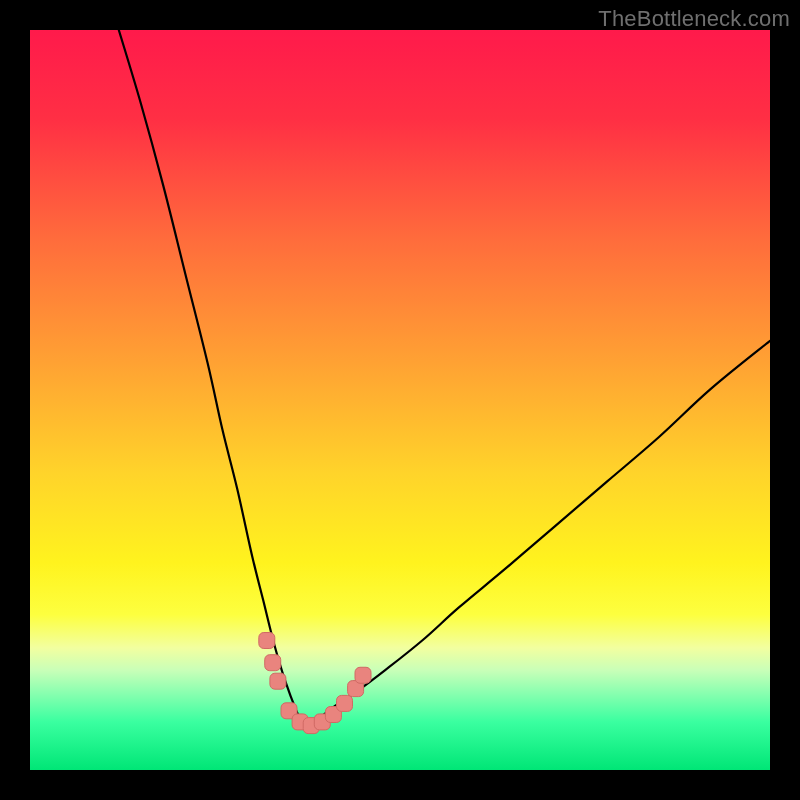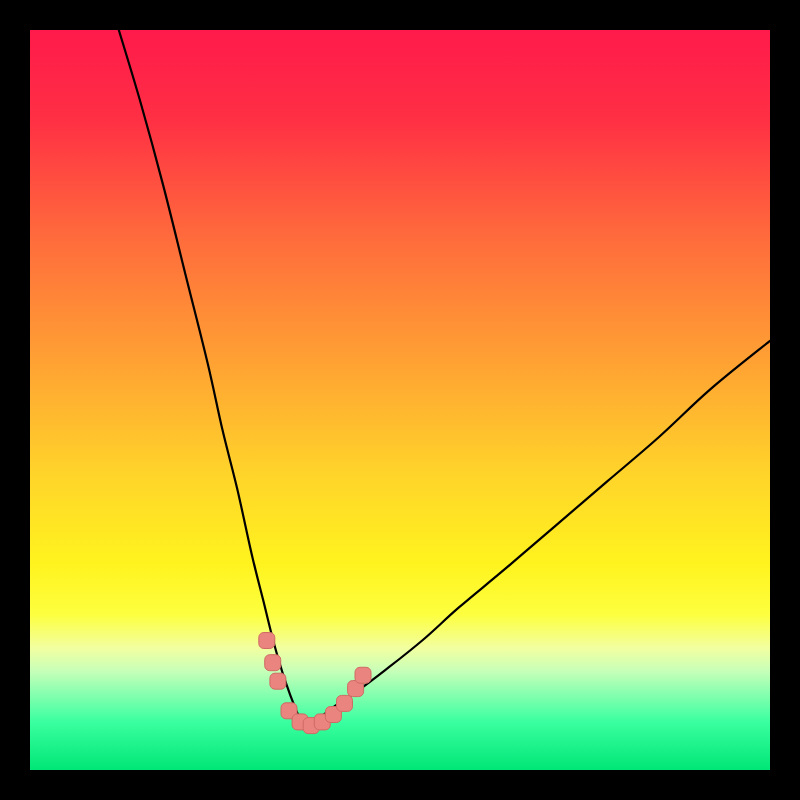--- a/index.html
+++ b/index.html
@@ -91,13 +91,14 @@
           <rect x="284.30" y="683.90" width="16" height="16" rx="5" ry="5" fill="#e9847e" stroke="#d06a64" stroke-width="1"></rect>
           <rect x="295.40" y="676.50" width="16" height="16" rx="5" ry="5" fill="#e9847e" stroke="#d06a64" stroke-width="1"></rect>
           <rect x="306.50" y="665.40" width="16" height="16" rx="5" ry="5" fill="#e9847e" stroke="#d06a64" stroke-width="1"></rect>
           <rect x="317.60" y="650.60" width="16" height="16" rx="5" ry="5" fill="#e9847e" stroke="#d06a64" stroke-width="1"></rect>
           <rect x="325.00" y="637.28" width="16" height="16" rx="5" ry="5" fill="#e9847e" stroke="#d06a64" stroke-width="1"></rect>
         </g>
     </svg>
 
   </div>
 
+  <div class="watermark">TheBottleneck.com</div>
 </div>
 
 </body></html>

